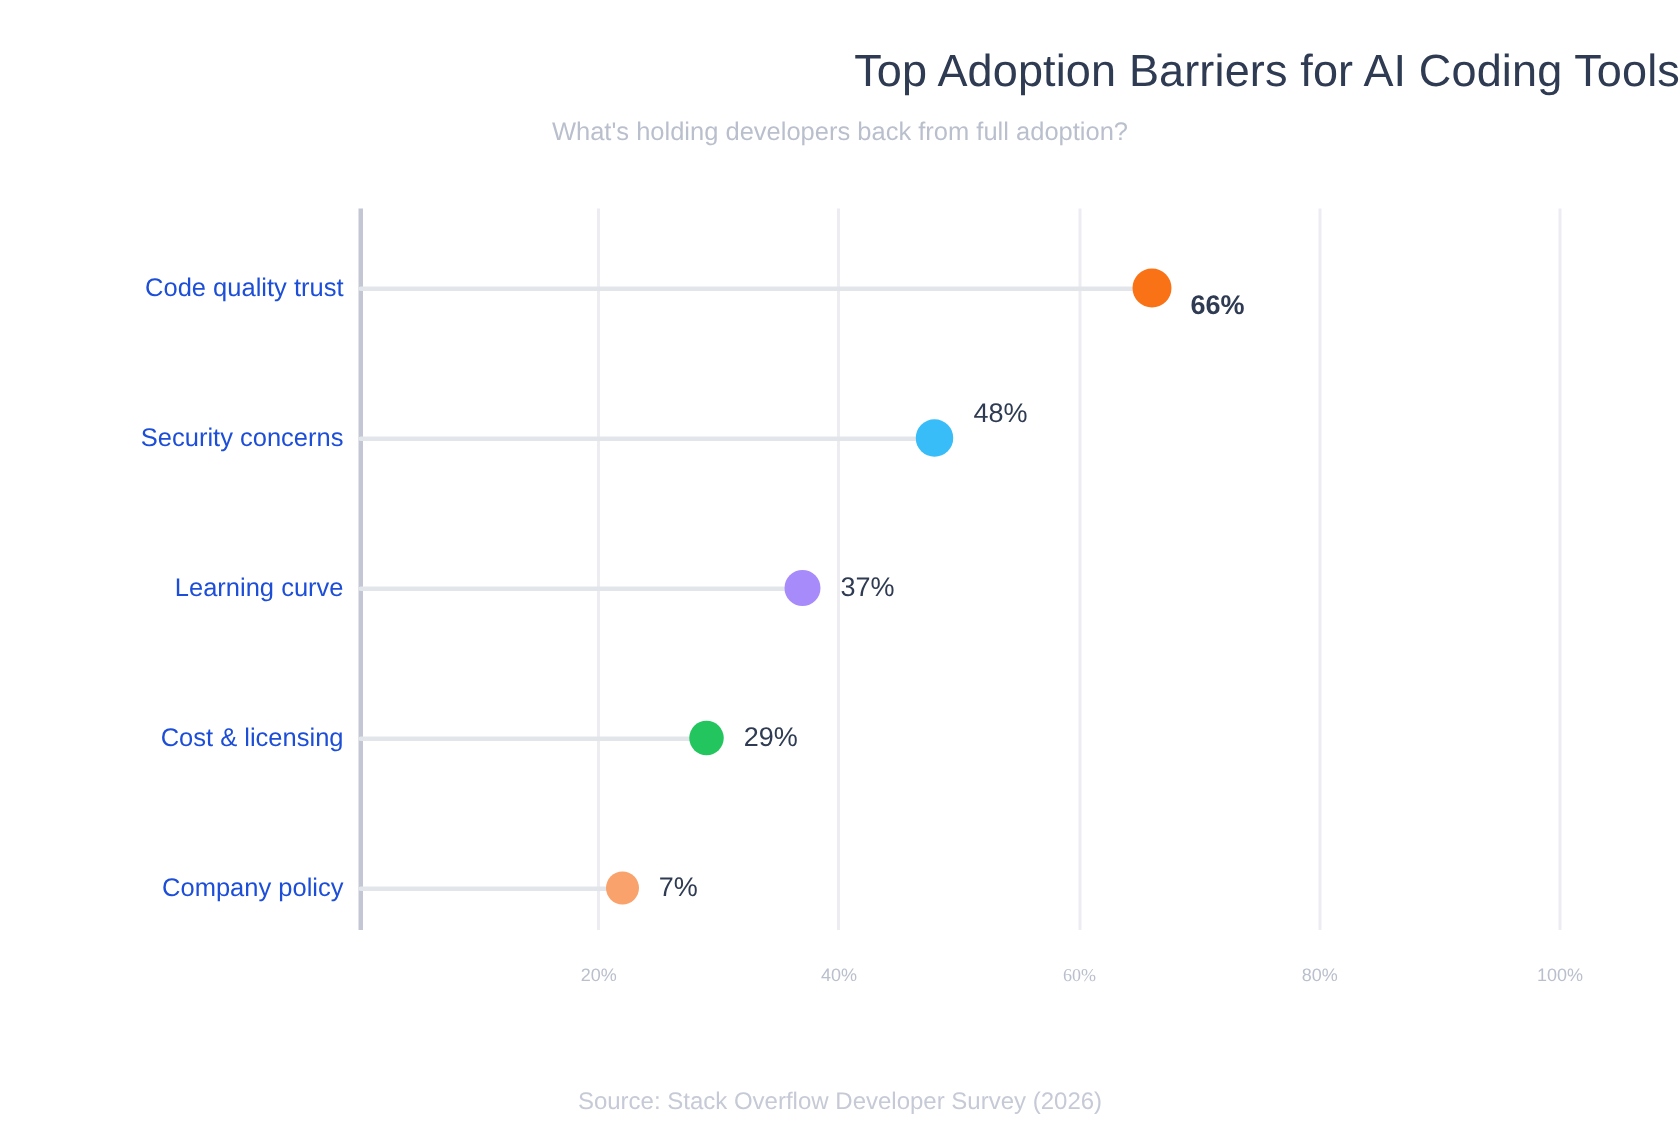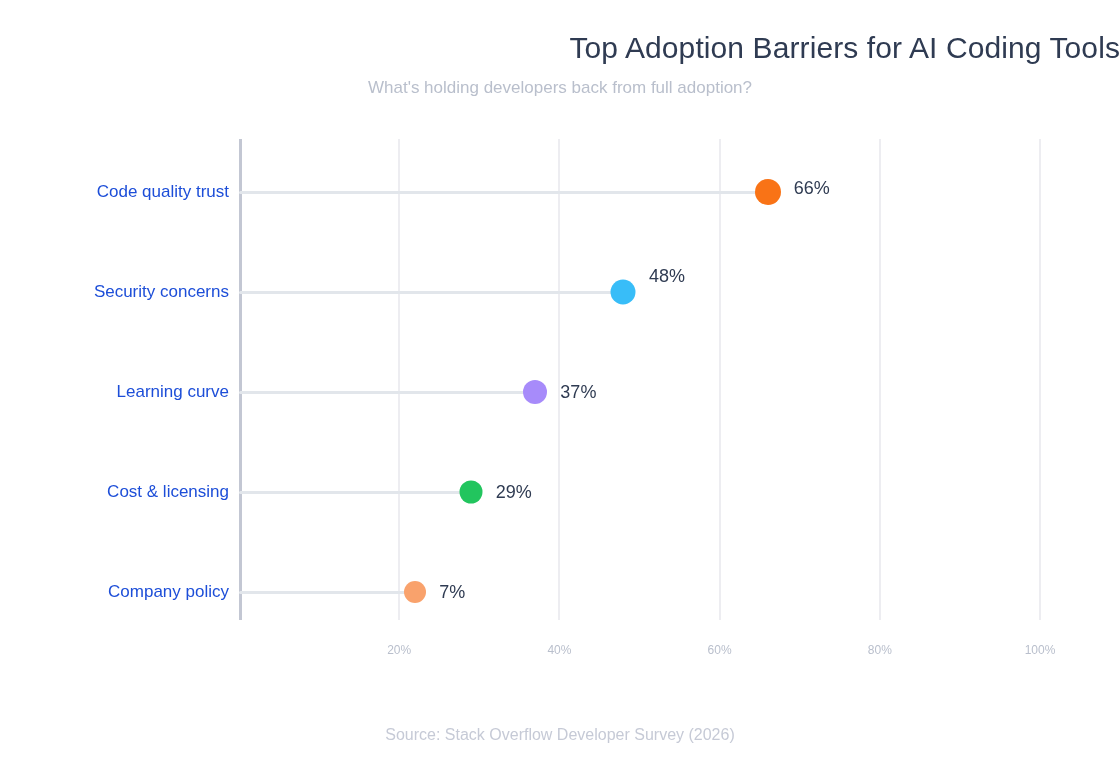--- a/index.html
+++ b/index.html
@@ -127,40 +127,40 @@
       <div class="vgrid" style="left: 398.2px;"></div>
       <div class="vgrid" style="left: 558.4px;"></div>
       <div class="vgrid" style="left: 718.6px;"></div>
       <div class="vgrid" style="left: 878.8px;"></div>
       <div class="vgrid" style="left: 1039px;"></div>
     </div>
   <div id="rows">
       <div class="cat-label" style="top: 192px;">Code quality trust</div>
       <div class="row-line" style="top: 191px; width: 528.66px;"></div>
       <div class="dot" style="left: 767.66px; top: 192px; width: 26px; height: 26px; background: rgb(249, 115, 22);"></div>
-      <div class="val-label" style="top: 188px; left: 793.66px;">66%</div>
+      <div class="val-label" style="top: 204px; left: 793.66px; font-weight: bold;">66%</div>
       <div class="cat-label" style="top: 292px;">Security concerns</div>
       <div class="row-line" style="top: 291px; width: 384.48px;"></div>
       <div class="dot" style="left: 623.48px; top: 292px; width: 25px; height: 25px; background: rgb(56, 189, 248);"></div>
       <div class="val-label" style="top: 276px; left: 648.98px;">48%</div>
       <div class="cat-label" style="top: 392px;">Learning curve</div>
       <div class="row-line" style="top: 391px; width: 296.37px;"></div>
       <div class="dot" style="left: 535.37px; top: 392px; width: 24px; height: 24px; background: rgb(167, 139, 250);"></div>
       <div class="val-label" style="top: 392px; left: 560.37px;">37%</div>
       <div class="cat-label" style="top: 492px;">Cost &amp; licensing</div>
       <div class="row-line" style="top: 491px; width: 232.29px;"></div>
       <div class="dot" style="left: 471.29px; top: 492px; width: 23px; height: 23px; background: rgb(34, 197, 94);"></div>
       <div class="val-label" style="top: 492px; left: 495.79px;">29%</div>
       <div class="cat-label" style="top: 592px;">Company policy</div>
       <div class="row-line" style="top: 591px; width: 176.22px;"></div>
       <div class="dot" style="left: 415.22px; top: 592px; width: 22px; height: 22px; background: rgb(249, 162, 108);"></div>
       <div class="val-label" style="top: 592px; left: 439.22px;">7%</div>
     </div>
   <div id="xticks">
       <div class="xtick" style="left: 399.2px;">20%</div>
       <div class="xtick" style="left: 559.4px;">40%</div>
-      <div class="xtick" style="left: 719.6px;">60%</div>
+      <div class="xtick" style="left: 719.6px; font-family: Liberation Serif, serif;">60%</div>
       <div class="xtick" style="left: 879.8px;">80%</div>
       <div class="xtick" style="left: 1040px;">100%</div>
     </div>
 
   <div class="chart-source">Source: Stack Overflow Developer Survey (2026)</div>
 </div>
 
 </body></html>

